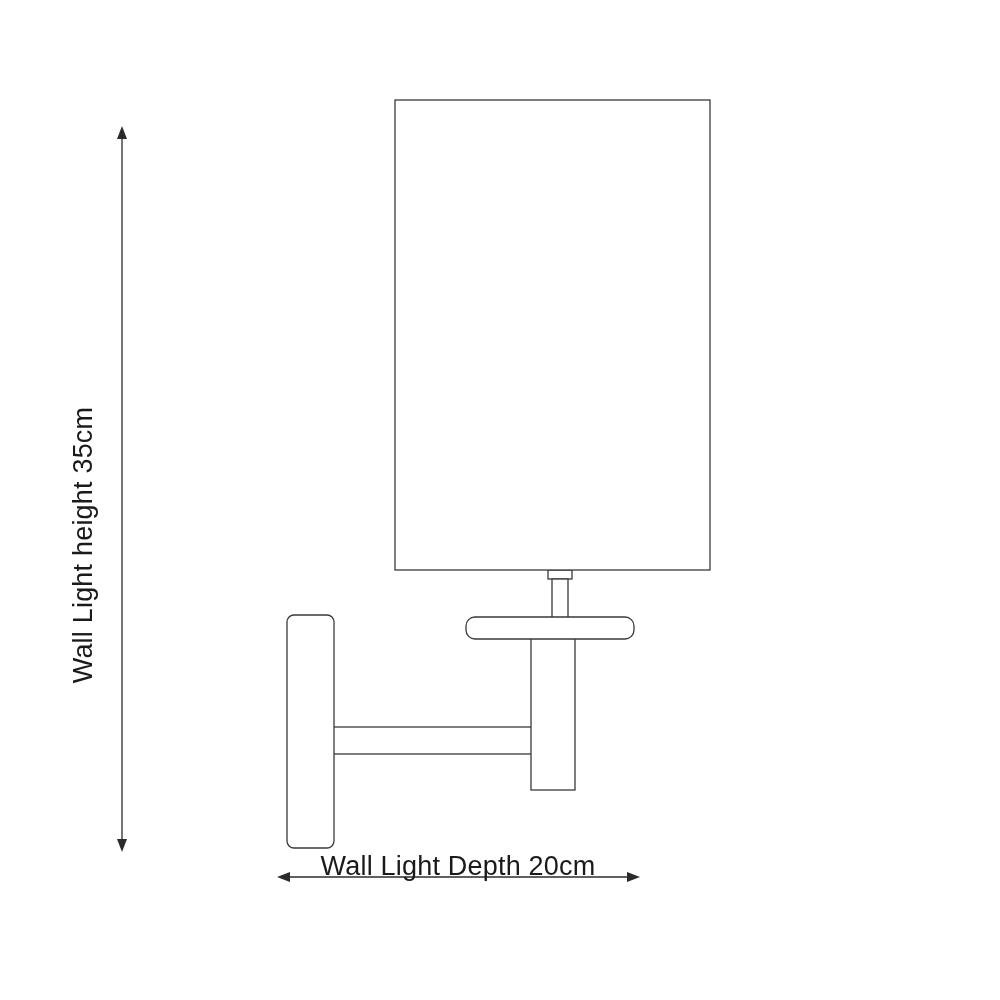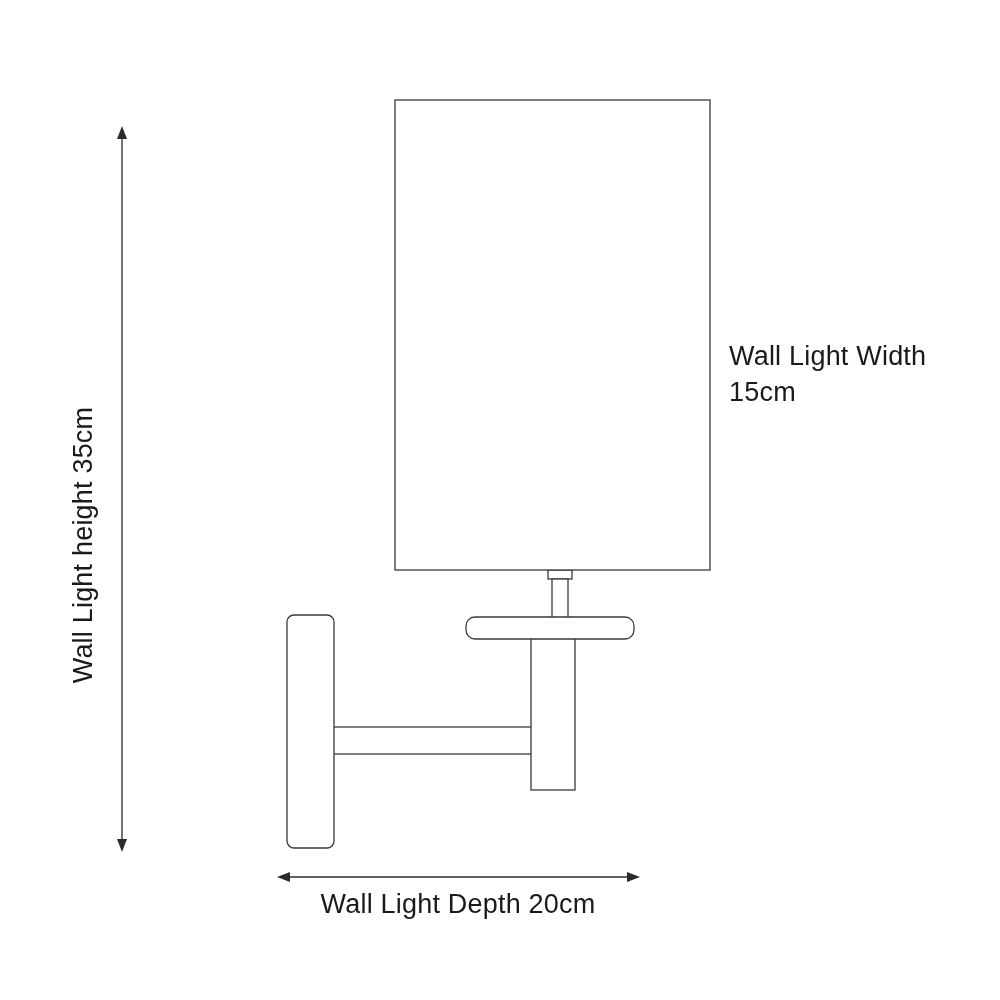--- a/index.html
+++ b/index.html
@@ -36,21 +36,21 @@
     transform: translate(-50%, -50%) rotate(-90deg);
     white-space: nowrap;
   }
   .label-width {
     left: 729px;
     top: 338px;
     width: 230px;
   }
   .label-depth {
     left: 458px;
-    top: 886px;
+    top: 848px;
     transform: translateX(-50%);
     white-space: nowrap;
   }
 </style>
 </head>
 <body>
 
 <div class="canvas">
 
   <svg class="diagram-svg" viewBox="0 0 1000 1000" fill="none" stroke="#3a3a3a" stroke-width="1.3">
@@ -78,17 +78,16 @@
 
     <g stroke="#2b2b2b">
       <line x1="289" y1="877" x2="628" y2="877"></line>
       <polygon points="277,877 290,872 290,882" fill="#2b2b2b" stroke="none"></polygon>
       <polygon points="640,877 627,872 627,882" fill="#2b2b2b" stroke="none"></polygon>
     </g>
   </svg>
 
   <div class="label label-height">Wall Light height 35cm</div>
 
-  <div class="label label-width">Wall Light Width 15cm</div>
 
   <div class="label label-depth">Wall Light Depth 20cm</div>
 
 </div>
 
 </body></html>

